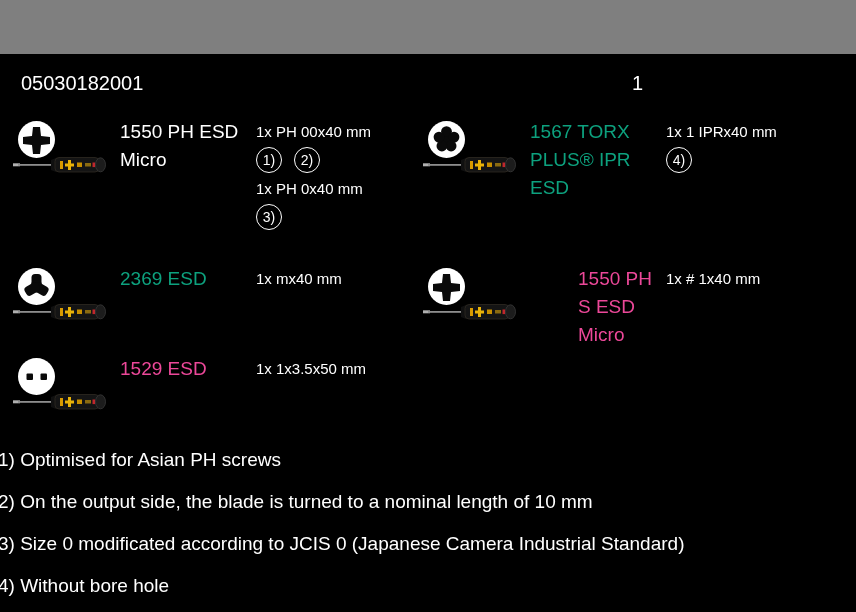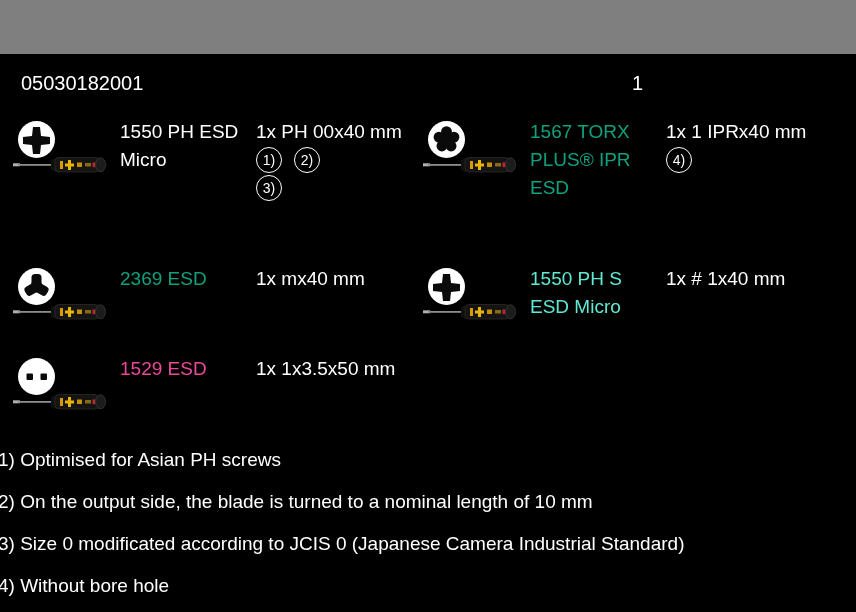--- a/index.html
+++ b/index.html
@@ -24,21 +24,21 @@
     align-items:start;
   }
   .media{display:flex;flex-direction:column;}
   .tip-icon{display:block;width:37px;height:37px;margin-top:3px;}
   .tool-img{display:block;margin-left:-5px;margin-top:-6px;}
   .pname{
     font-size:19px;line-height:28px;color:#0da17e;
     padding-right:6px;cursor:pointer;
   }
   .pspec{color:#fff;}
-  .spec-line{font-size:19px;line-height:28px;white-space:nowrap;}
+  .spec-line{font-size:15px;line-height:28px;white-space:nowrap;}
   .notes-row{display:flex;margin:1px 0 2px 0;}
   .note-badge{
     display:inline-flex;align-items:center;justify-content:center;
     width:24px;height:24px;border:1px solid #fff;border-radius:50%;
     font-size:14px;color:#fff;margin-right:12px;
   }
   .notes-row:empty,.note-badge:empty{display:none;}
 
   .footnotes{position:absolute;left:0;top:450px;width:856px;color:#fff;}
   .footnote-line{font-size:19px;line-height:20px;margin:0 0 22px -2px;white-space:nowrap;}
@@ -109,20 +109,21 @@
         <use href="#sym-driver"></use>
       </svg>
   </div>
   <div class="pname" style="color: #ffffff;">1550 PH ESD Micro</div>
   <div class="pspec">
     <div class="spec-line">1x PH 00x40 mm</div>
     <div class="notes-row">
       <span class="note-badge">1)</span>
       <span class="note-badge">2)</span>
     </div>
+    <div class="spec-line">1x PH 0x40 mm</div>
     <div class="notes-row">
       <span class="note-badge">3)</span>
     </div>
   </div>
 </div>
 
 <div class="product" style="left:428px;top:118px;width:428px">
   <div class="media">
     <svg class="tip-icon">
         <use href="#sym-torxplus"></use>
@@ -157,21 +158,21 @@
 
 <div class="product" style="left:428px;top:265px;width:428px">
   <div class="media">
     <svg class="tip-icon">
         <use href="#sym-phillips"></use>
       </svg>
     <svg class="tool-img" width="94" height="26">
         <use href="#sym-driver"></use>
       </svg>
   </div>
-  <div class="pname" style="color: #5eead4;">1550 PH S ESD Micro</div>
+  <div class="pname" style="color: #ec4899; margin-left: 48px;">1550 PH S ESD Micro</div>
   <div class="pspec">
     <div class="spec-line">1x # 1x40 mm</div>
   </div>
 </div>
 
 <div class="product" style="left:18px;top:355px;width:410px">
   <div class="media">
     <svg class="tip-icon">
         <use href="#sym-snakeeyes"></use>
       </svg>

